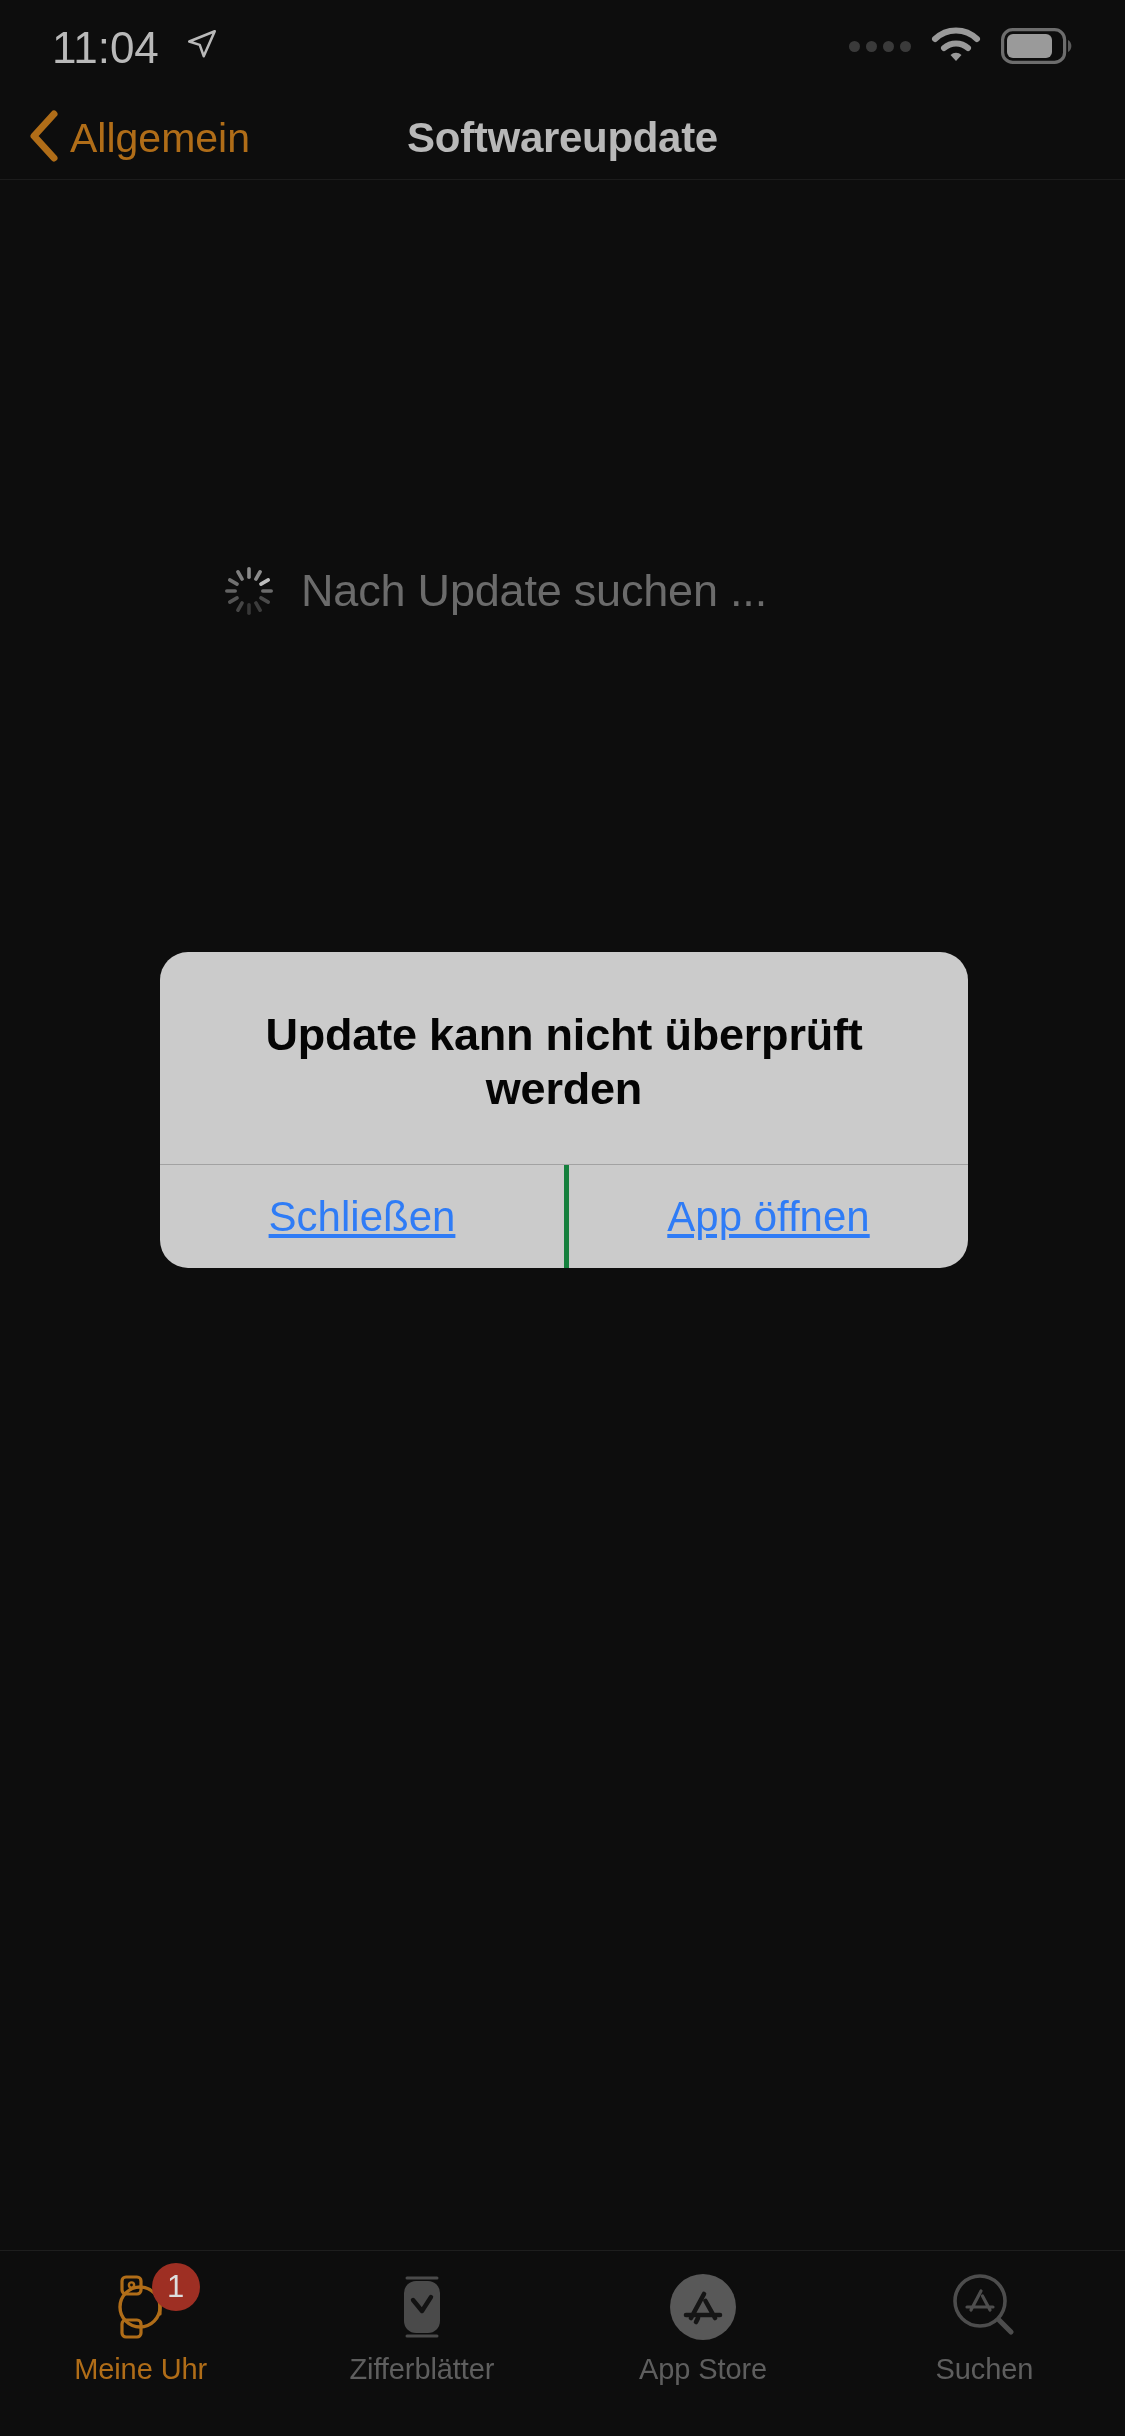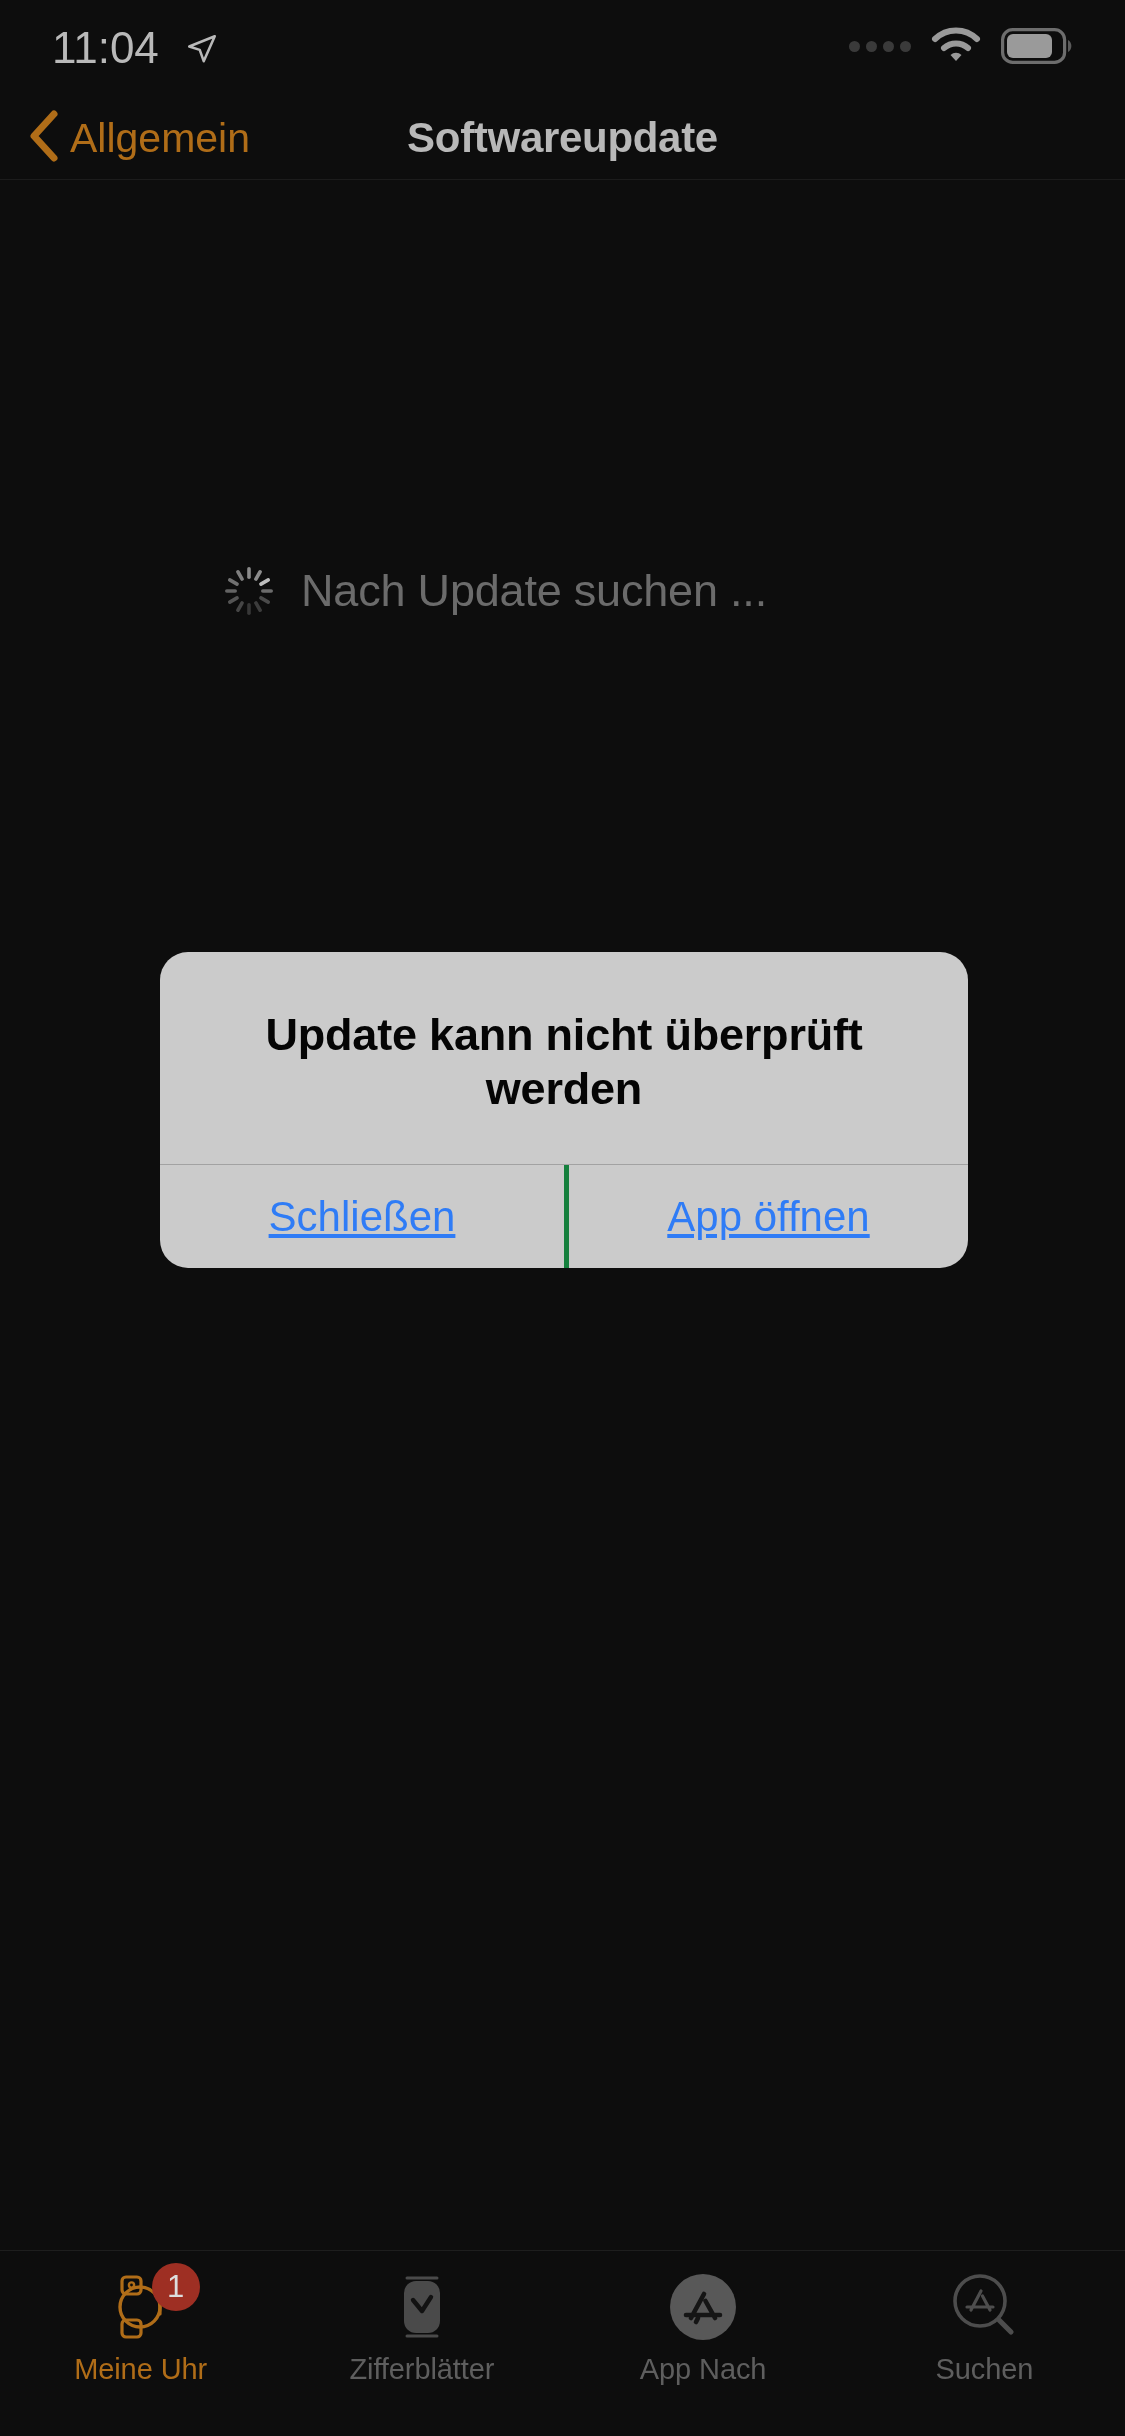--- a/index.html
+++ b/index.html
@@ -17,21 +17,21 @@
     overflow:hidden;
   }
 
   
   .statusbar {
     position:absolute; top:0; left:0;
     width:1125px; height:96px;
     display:flex; align-items:center; justify-content:space-between;
     padding:0 52px 0 52px;
   }
-  .sb-left { display:flex; align-items:flex-end; gap:26px; }
+  .sb-left { display:flex; align-items:center; gap:26px; }
   .sb-time {
     color:#b9b9b9; font-size:44px; letter-spacing:0px;
     font-weight:400; line-height:1;
   }
   .sb-loc { display:block; margin-top:-4px; }
   .sb-right { display:flex; align-items:center; gap:20px; }
   .sig-dots { display:flex; align-items:flex-end; gap:6px; padding-bottom:3px;}
   .sig-dots i { display:block; width:11px; height:11px; border-radius:50%; background:#3a3a3a; }
 
   
@@ -248,21 +248,21 @@
     </div>
 
     <div class="tab">
       <div class="tab-icon">
         <svg width="74" height="74" viewBox="0 0 74 74">
           <circle cx="37" cy="37" r="33" fill="#585858"></circle>
           <path d="M25 48 L38 24 M49 48 L39.5 31 M20 45 h34" fill="none" stroke="#151515" stroke-width="4.6" stroke-linecap="round"></path>
           <path d="M32 48 L30 52" fill="none" stroke="#151515" stroke-width="4.6" stroke-linecap="round"></path>
         </svg>
       </div>
-      <div class="tab-label">App Nach</div>
+      <div class="tab-label">App Store</div>
     </div>
 
     <div class="tab">
       <div class="tab-icon">
         <svg width="74" height="74" viewBox="0 0 74 74">
           <circle cx="33" cy="31" r="25" fill="none" stroke="#4d4d4d" stroke-width="3.6"></circle>
           <path d="M52 50 L64 62" stroke="#4d4d4d" stroke-width="5.2" stroke-linecap="round" fill="none"></path>
           <path d="M24 40 L34 21 M43 40 L35.5 26 M20 37 h26" fill="none" stroke="#4d4d4d" stroke-width="3.2" stroke-linecap="round"></path>
         </svg>
       </div>

